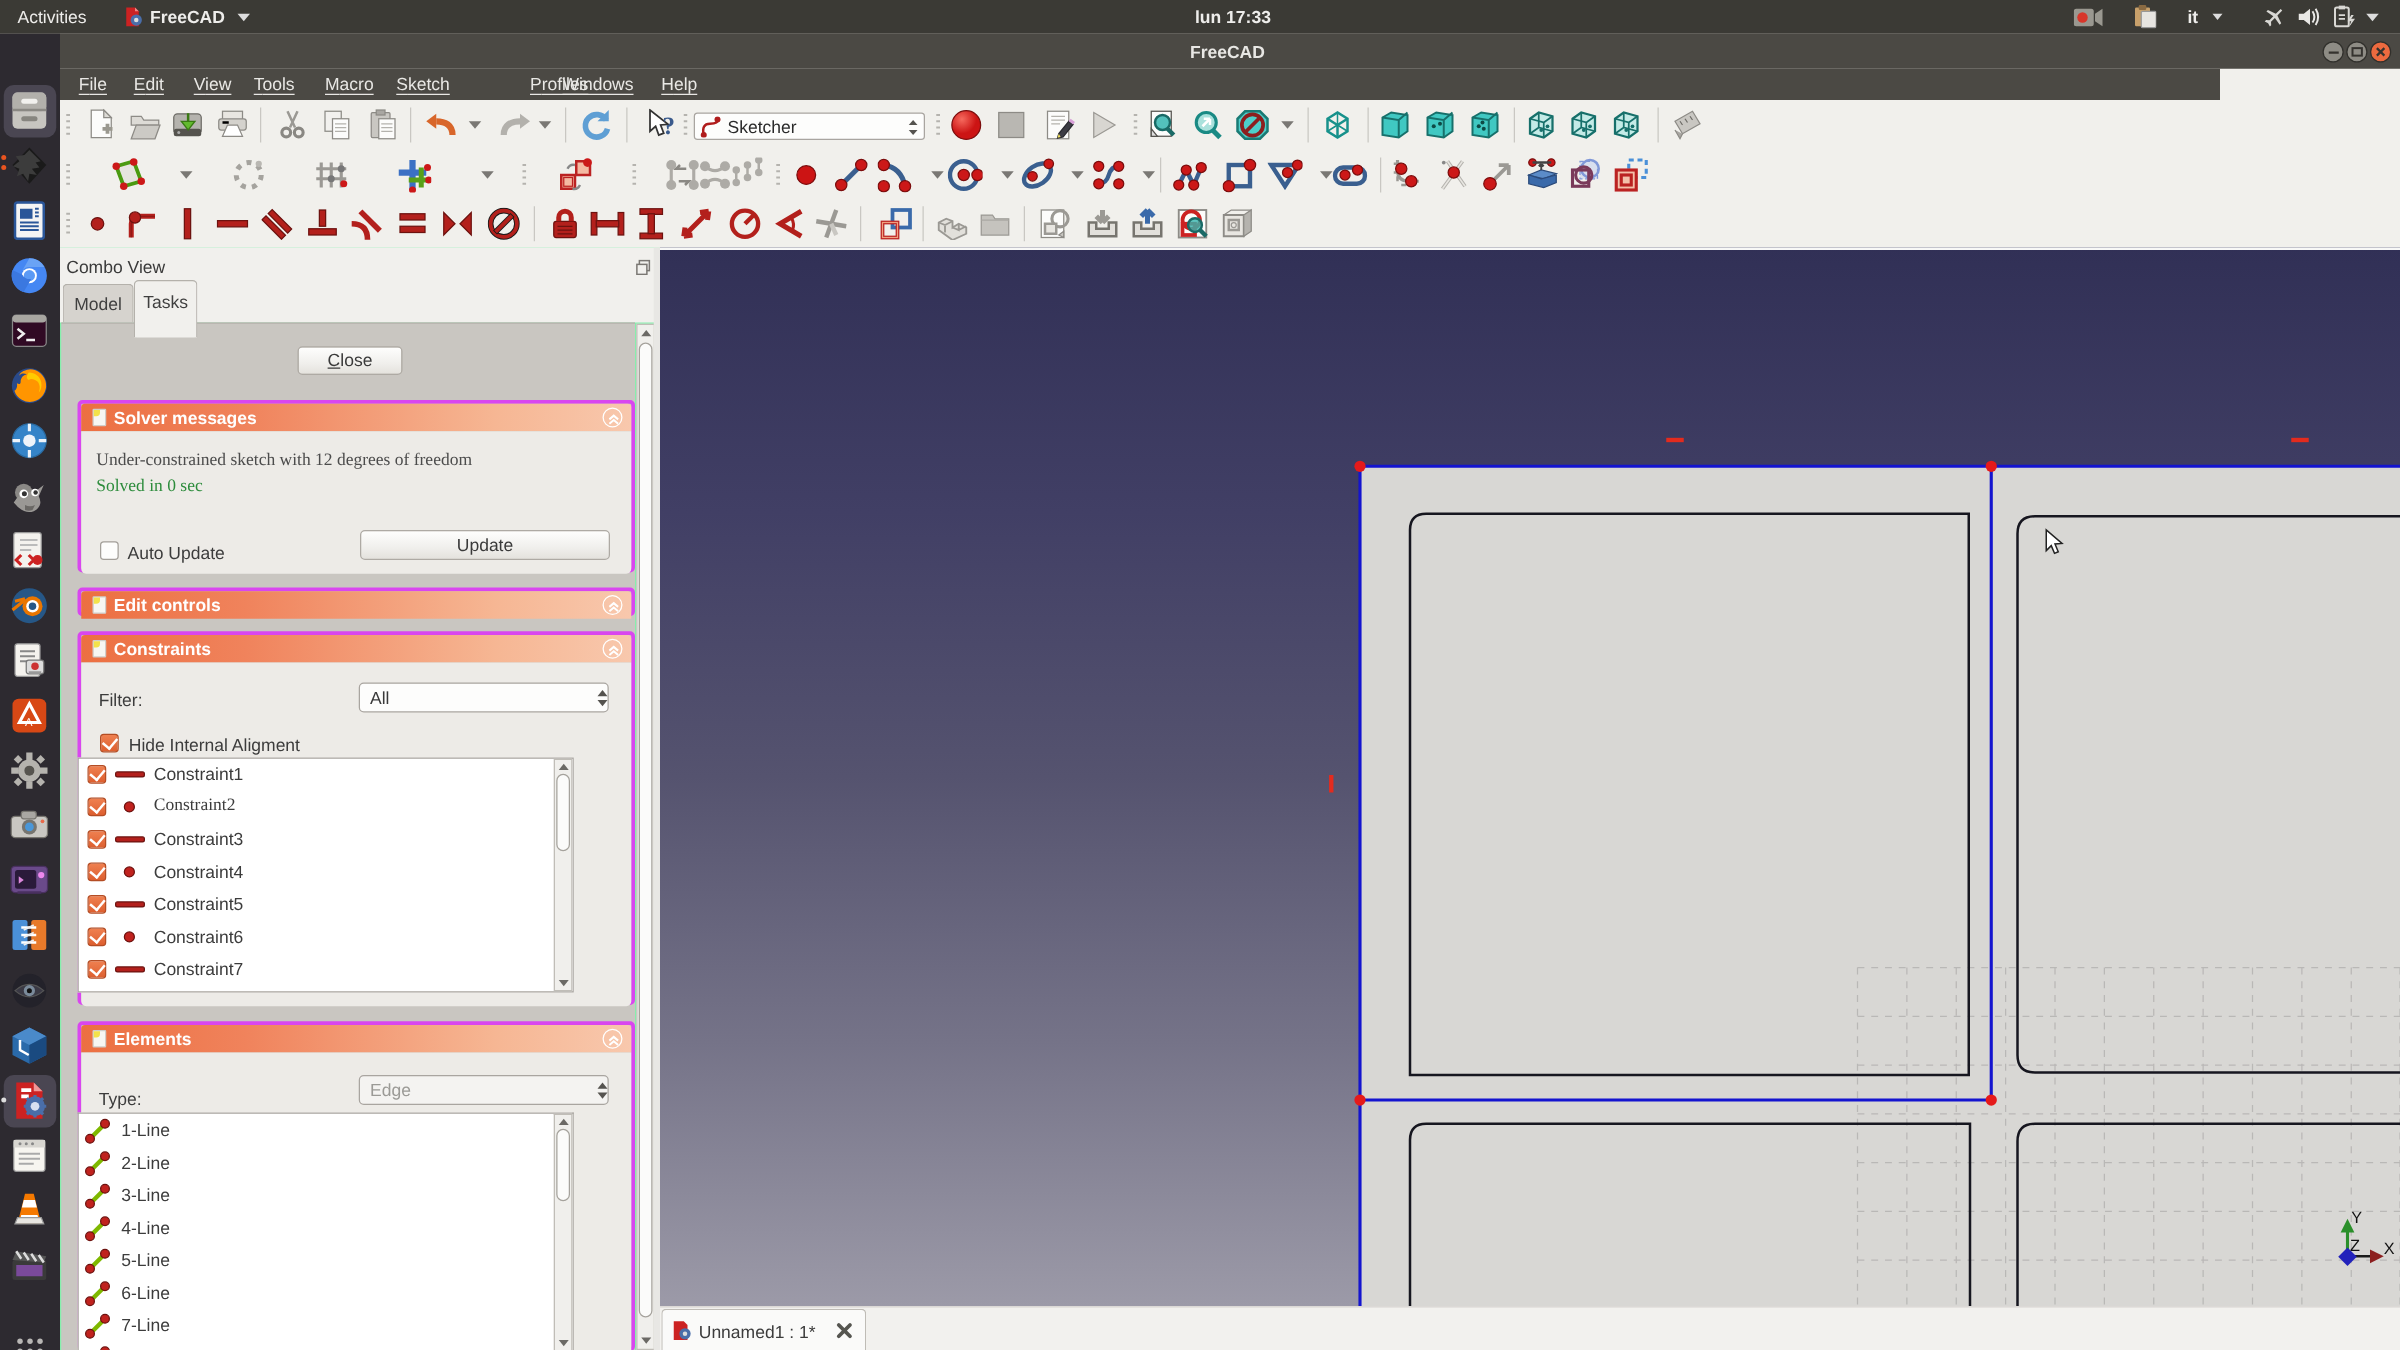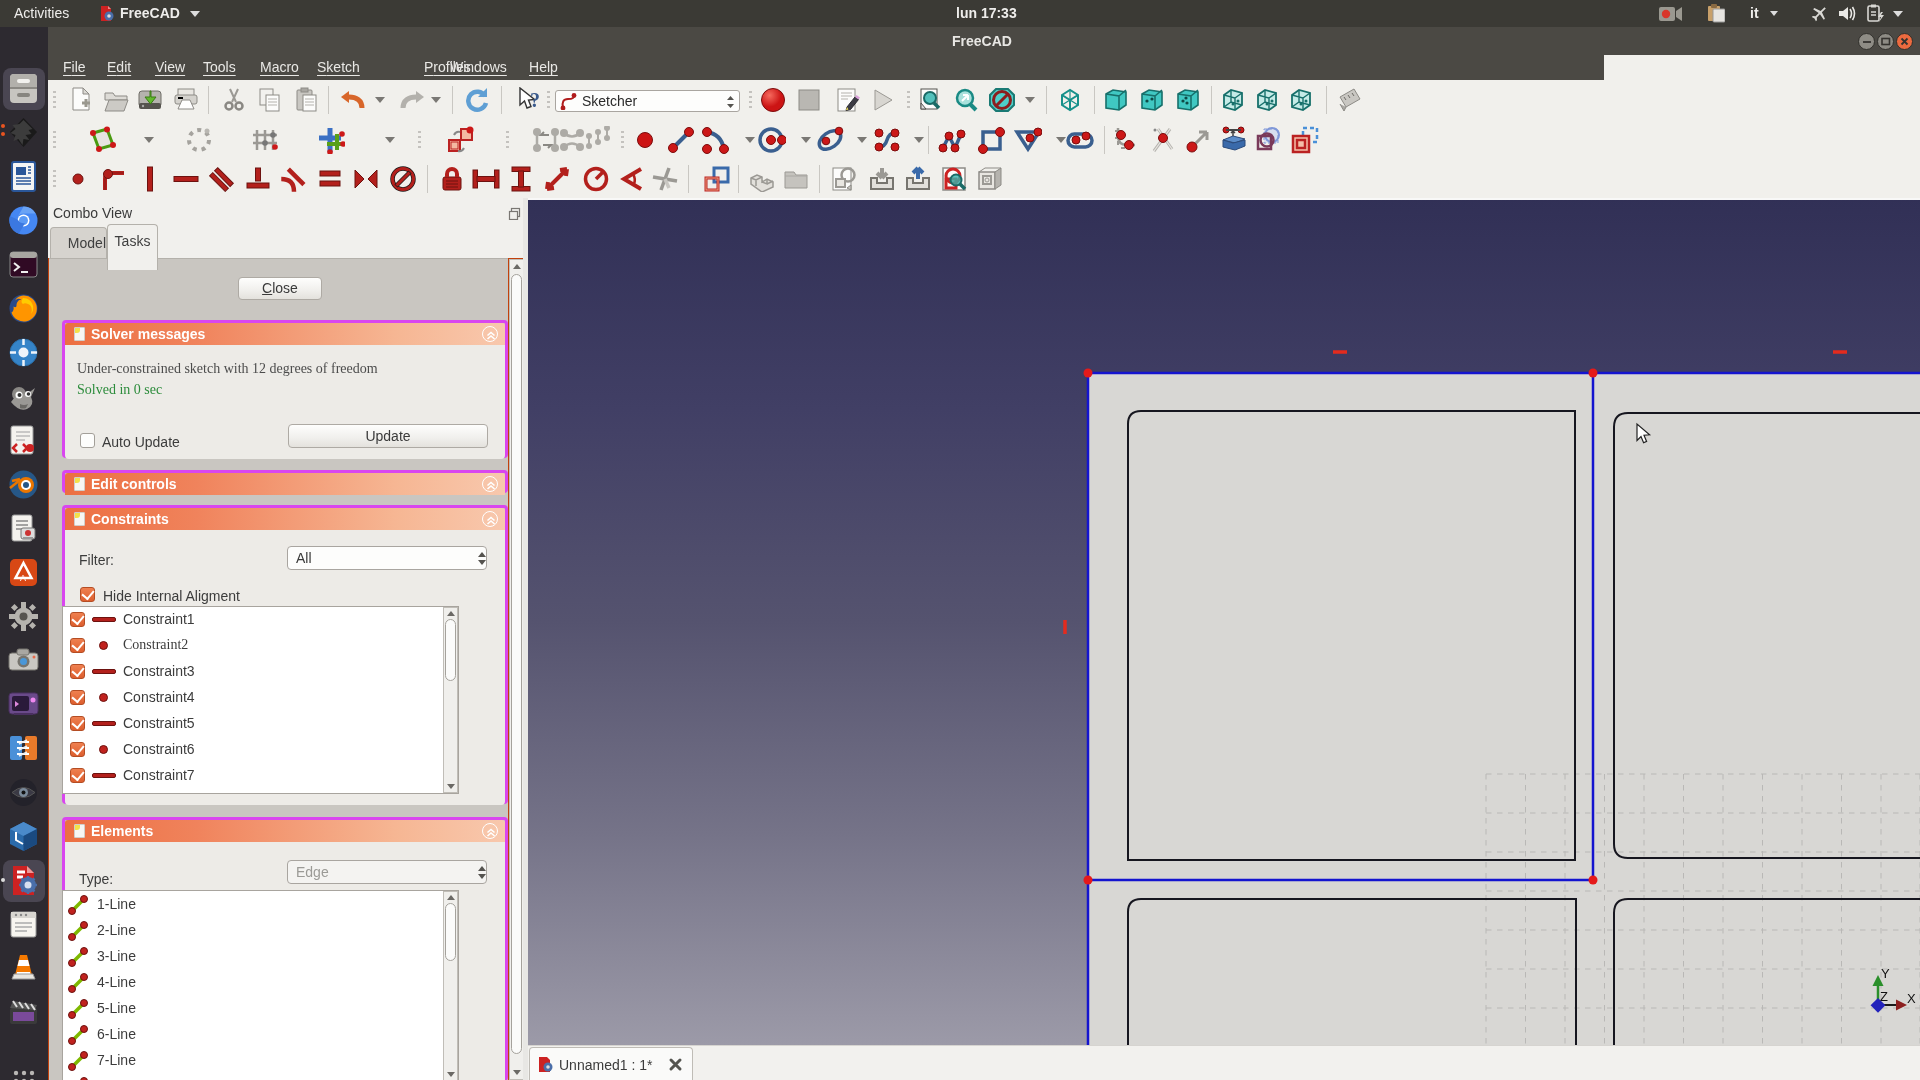--- a/index.html
+++ b/index.html
@@ -3,39 +3,39 @@
 <meta charset="utf-8">
 <style>
 * { margin:0; padding:0; box-sizing:border-box; }
 html,body { width:1920px; height:1080px; overflow:hidden; font-family:"Liberation Sans", sans-serif; }
 #root { position:absolute; left:0; top:0; width:1920px; height:1080px; background:#f1f0ec; }
 .abs { position:absolute; }
 
 
 #topbar { position:absolute; left:0; top:0; width:1920px; height:27px; background:#3b3a35; color:#eeedeb; font-size:14px; }
 #titlebar { position:absolute; left:0; top:27px; width:1920px; height:28px; background:#4b4944; color:#e8e7e4; }
-#menubar { position:absolute; left:0; top:55px; width:1604px; height:25px; background:#4b4944; color:#e9e8e5; font-size:14px; }
+#menubar { position:absolute; left:0; top:55px; width:1776px; height:25px; background:#4b4944; color:#e9e8e5; font-size:14px; }
 .menuitem { position:absolute; top:4px; }
 .menuitem { text-decoration:underline; text-underline-offset:3px; }
 .winbtn { position:absolute; top:33px; width:17px; height:17px; border-radius:50%; background:#8e8c85; border:1px solid #31302c; }
 .winbtn.close { background:#ec6a3f; }
 .winbtn svg { position:absolute; left:0; top:0; }
 
 
 #toolbars { position:absolute; left:0px; top:80px; width:1920px; height:118px; background:#f1f0ec; }
 #toolbars .sep { position:absolute; width:1px; height:28px; background:#c9c7c2; }
 .icon { position:absolute; }
 .dd { position:absolute; width:0; height:0; border-left:5px solid transparent; border-right:5px solid transparent; border-top:6px solid #7a7874; }
 
 
 #dock { position:absolute; left:0; top:27px; width:48px; height:1053px; background:#2d2a30; }
 .dockicon { position:absolute; left:8px; width:33px; height:33px; border-radius:6px; }
 
 
-#combo { position:absolute; left:48px; top:198px; width:480px; height:882px; background:#c2410c; }
+#combo { position:absolute; left:48px; top:198px; width:480px; height:882px; background:#86efac; }
 #combo-top { position:absolute; left:0; top:0; width:480px; height:60px; background:#f1f0ed; }
 .tab { position:absolute; font-size:14px; color:#3f3f3f; text-align:center; border:1px solid #b4b1ab; border-bottom:none; border-radius:4px 4px 0 0; }
 #panel { position:absolute; left:1px; top:60px; width:459px; height:822px; background:#c9c6c1; border-top:1px solid #b4b1ab; }
 .gbtn { position:absolute; background:linear-gradient(#fefefd,#f0efec 60%,#e4e2dd); border:1px solid #aeaaa4; border-radius:4px; font-size:14px; color:#3a3a3a; text-align:center; }
 .section { position:absolute; left:13px; width:446px; border:3px solid #d946ef; border-radius:4px; }
 .sechead { position:absolute; left:0; top:0; width:100%; height:22px; background:linear-gradient(90deg,#ec6f41,#f0835c 30%,#f6b693 75%,#f8c8ad); border-radius:3px 3px 0 0; }
 .sechead .ttl { position:absolute; left:26px; top:3px; font-size:14px; font-weight:bold; color:#fff; }
 .noteicon { position:absolute; left:9px; top:4px; width:11px; height:14px; background:#f7f6f3; border:1px solid #d0cecb; border-radius:1px; }
 .noteicon:before { content:""; position:absolute; left:0px; top:0px; width:5px; height:5px; background:#f3e24a; border-radius:0 0 3px 0; }
 .chev { position:absolute; right:7px; top:3px; width:16px; height:16px; border:1px solid #fff; border-radius:50%; color:#fff; }
@@ -770,21 +770,21 @@
       </svg>
   </div>
 
   <div id="combo">
     <div id="combo-top">
       <div class="abs" style="left:5px;top:7px;font-size:14px;color:#3a3a3a;">Combo View</div>
       <svg class="abs" style="left:460px;top:9px;" width="13" height="13">
           <rect x="3.5" y="1.5" width="8" height="8" fill="none" stroke="#7a7773" stroke-width="1.2"></rect>
           <rect x="1.5" y="4.5" width="8" height="8" fill="#f1f0ed" stroke="#7a7773" stroke-width="1.2"></rect>
         </svg>
-      <div class="tab" style="left:2px;top:29px;width:57px;height:31px;line-height:31px;background:#d6d3ce;text-align:right;">Model</div>
+      <div class="tab" style="left:2px;top:29px;width:57px;height:31px;line-height:31px;background:#d6d3ce;">Model</div>
       <div class="tab" style="left:59px;top:26px;width:51px;height:46px;line-height:33px;background:#f1f0ed;z-index:2;">Tasks</div>
     </div>
     <div id="panel">
 
       <div class="gbtn" style="left:189px;top:18px;width:84px;height:23px;line-height:21px;"><u>C</u>lose</div>
 
       <div class="section" style="top:61px;height:138px;">
         <div class="sechead">
             <div class="noteicon"></div>
             <div class="ttl">Solver messages</div>

